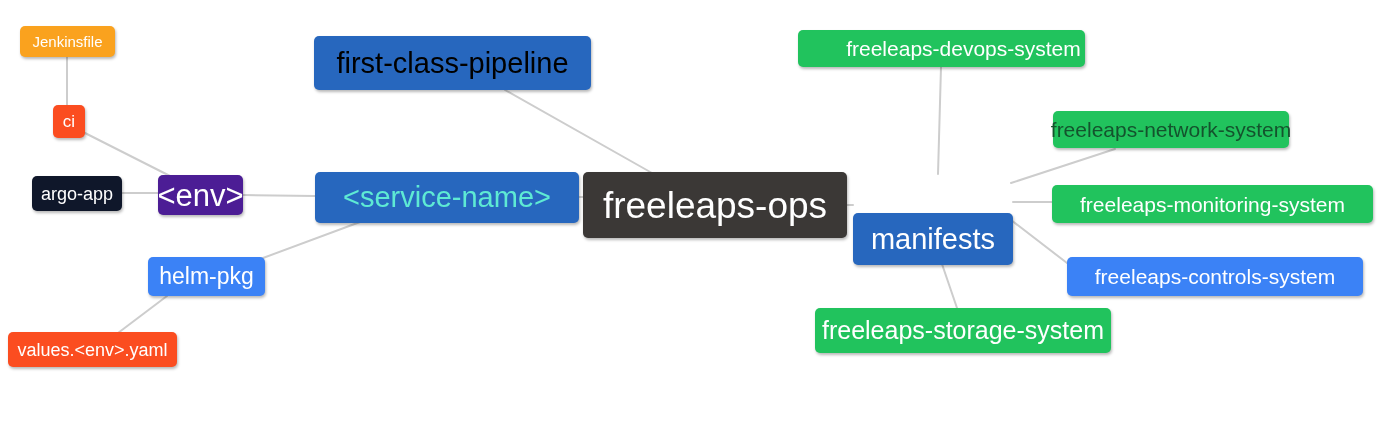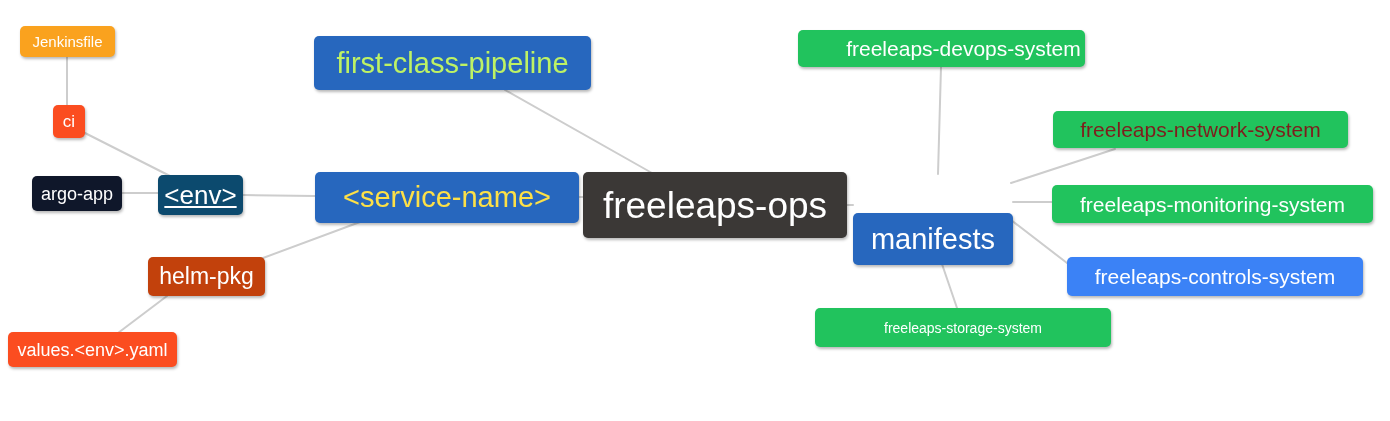--- a/index.html
+++ b/index.html
@@ -53,25 +53,25 @@
       <line x1="847" y1="205" x2="853" y2="205" stroke="#CDCDCD" stroke-width="2" stroke-linecap="round"></line>
       <line x1="938" y1="174" x2="941" y2="67" stroke="#CDCDCD" stroke-width="2" stroke-linecap="round"></line>
       <line x1="1011" y1="183" x2="1115" y2="149" stroke="#CDCDCD" stroke-width="2" stroke-linecap="round"></line>
       <line x1="1013" y1="202" x2="1052" y2="202" stroke="#CDCDCD" stroke-width="2" stroke-linecap="round"></line>
       <line x1="1011" y1="220" x2="1067" y2="263" stroke="#CDCDCD" stroke-width="2" stroke-linecap="round"></line>
       <line x1="929" y1="226" x2="957" y2="308" stroke="#CDCDCD" stroke-width="2" stroke-linecap="round"></line>
     </svg>
 <div class="node" style="left: 20px; top: 26px; width: 95px; height: 31px; font-size: 15px; background: rgb(250, 162, 30); color: rgb(255, 255, 255);">Jenkinsfile</div>
     <div class="node" style="left: 53px; top: 105px; width: 32px; height: 33px; font-size: 17px; background: rgb(251, 77, 32); color: rgb(255, 255, 255);">ci</div>
     <div class="node" style="left: 32px; top: 176px; width: 90px; height: 35px; font-size: 18px; background: #0f172a; color: rgb(255, 255, 255);">argo-app</div>
-    <div class="node" style="left: 158px; top: 175px; width: 85px; height: 40px; font-size: 26px; background: #0c4a6e; color: rgb(255, 255, 255); text-decoration: underline;">&lt;env&gt;</div>
-    <div class="node" style="left: 148px; top: 257px; width: 117px; height: 39px; font-size: 23px; background: #c2410c; color: rgb(255, 255, 255);">helm-pkg</div>
+    <div class="node" style="left: 158px; top: 175px; width: 85px; height: 40px; font-size: 31px; background: #4c1d95; color: rgb(255, 255, 255);">&lt;env&gt;</div>
+    <div class="node" style="left: 148px; top: 257px; width: 117px; height: 39px; font-size: 23px; background: #3b82f6; color: rgb(255, 255, 255);">helm-pkg</div>
     <div class="node" style="left: 8px; top: 332px; width: 169px; height: 35px; font-size: 18px; background: rgb(251, 77, 32); color: rgb(255, 255, 255);">values.&lt;env&gt;.yaml</div>
-    <div class="node" style="left: 314px; top: 36px; width: 277px; height: 54px; font-size: 29px; background: rgb(39, 103, 190); color: #bef264;">first-class-pipeline</div>
-    <div class="node" style="left: 315px; top: 172px; width: 264px; height: 51px; font-size: 29px; background: rgb(39, 103, 190); color: #fde047;">&lt;service-name&gt;</div>
+    <div class="node" style="left: 314px; top: 36px; width: 277px; height: 54px; font-size: 29px; background: rgb(39, 103, 190); color: #000000;">first-class-pipeline</div>
+    <div class="node" style="left: 315px; top: 172px; width: 264px; height: 51px; font-size: 29px; background: rgb(39, 103, 190); color: #5eead4;">&lt;service-name&gt;</div>
     <div class="node" style="left: 583px; top: 172px; width: 264px; height: 66px; font-size: 37px; background: rgb(59, 56, 54); color: rgb(255, 255, 255);">freeleaps-ops</div>
     <div class="node" style="left: 853px; top: 174px; width: 160px; height: 52px; font-size: 29px; background: rgb(39, 103, 190); color: rgb(255, 255, 255); margin-top: 39px;">manifests</div>
     <div class="node" style="left: 798px; top: 30px; width: 287px; height: 37px; font-size: 21px; background: rgb(33, 195, 93); color: rgb(255, 255, 255); padding-left: 48px;">freeleaps-devops-system</div>
-    <div class="node" style="left: 1053px; top: 111px; width: 295px; height: 37px; font-size: 21px; background: rgb(33, 195, 93); color: #7f1d1d;">freeleaps-network-system</div>
+    <div class="node" style="left: 1053px; top: 111px; width: 236px; height: 37px; font-size: 21px; background: rgb(33, 195, 93); color: #14532d;">freeleaps-network-system</div>
     <div class="node" style="left: 1052px; top: 185px; width: 321px; height: 38px; font-size: 21px; background: rgb(33, 195, 93); color: rgb(255, 255, 255);">freeleaps-monitoring-system</div>
     <div class="node" style="left: 1067px; top: 257px; width: 296px; height: 39px; font-size: 21px; background: #3b82f6; color: rgb(255, 255, 255);">freeleaps-controls-system</div>
-    <div class="node" style="left: 815px; top: 308px; width: 296px; height: 39px; font-size: 14px; background: rgb(33, 195, 93); color: rgb(255, 255, 255);">freeleaps-storage-system</div>
+    <div class="node" style="left: 815px; top: 308px; width: 296px; height: 45px; font-size: 25px; background: rgb(33, 195, 93); color: rgb(255, 255, 255);">freeleaps-storage-system</div>
   </div>
 
 </body></html>

